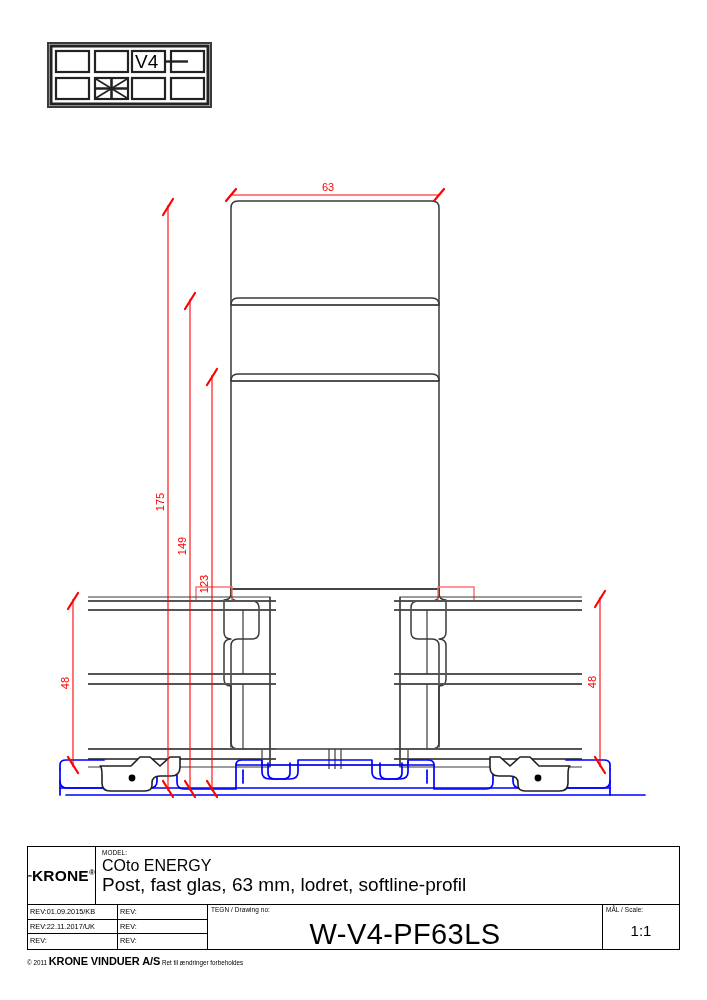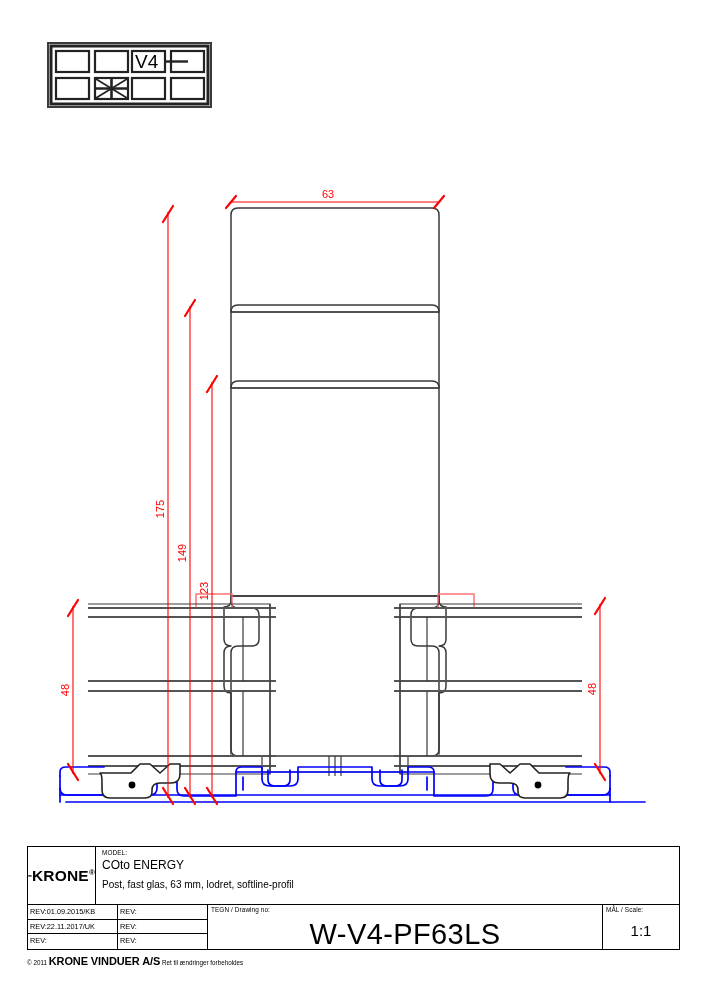--- a/index.html
+++ b/index.html
@@ -9,43 +9,43 @@
     font-family:"Liberation Sans","DejaVu Sans",sans-serif;
     color:#000;
   }
   #sheet{position:absolute;left:0;top:0;width:679px;height:1000px;}
 
   
   #poskey{position:absolute;left:47px;top:42px;width:165px;height:66px;}
   #poskey svg{display:block;}
 
   
-  #drawing{position:absolute;left:0;top:176px;width:707px;height:650px;}
+  #drawing{position:absolute;left:0;top:169px;width:707px;height:650px;}
   #drawing svg{display:block;}
 
   
   #titleblock{
     position:absolute;left:27px;top:846px;width:653px;height:104px;
     border:1.4px solid #000;box-sizing:border-box;
   }
   .tb-top{display:flex;height:58px;border-bottom:1.4px solid #000;box-sizing:border-box;}
   .tb-logo{
     width:68px;border-right:1.4px solid #000;box-sizing:border-box;
     display:flex;flex-direction:row;align-items:center;justify-content:center;
   }
   .crown{width:22px;height:13px;margin-bottom:1px;}
   .brand{
     font-weight:bold;font-size:15.5px;letter-spacing:.2px;line-height:1;
     font-family:"Liberation Sans","DejaVu Sans",sans-serif;
   }
   .brand sup{font-size:8px;vertical-align:super;}
   .tb-model{flex:1;padding:2px 0 0 6px;box-sizing:border-box;}
   .lbl-tiny{font-size:6.4px;line-height:8px;letter-spacing:.1px;}
-  .model-name{font-size:12px;line-height:19px;margin-top:-1px;}
-  .model-desc{font-size:10px;line-height:19px;}
+  .model-name{font-size:16px;line-height:19px;margin-top:-1px;}
+  .model-desc{font-size:19px;line-height:19px;}
 
   .tb-bot{display:flex;height:44px;box-sizing:border-box;}
   .rev-col{width:90px;box-sizing:border-box;border-right:1.4px solid #000;}
   .rev-cell{
     height:14.66px;border-bottom:1px solid #000;box-sizing:border-box;
     font-size:7.3px;line-height:13px;padding-left:2px;white-space:nowrap;overflow:hidden;
   }
   .rev-col .rev-cell:last-child{border-bottom:none;}
   .tb-drawno{
     flex:1;position:relative;border-right:1.4px solid #000;box-sizing:border-box;

